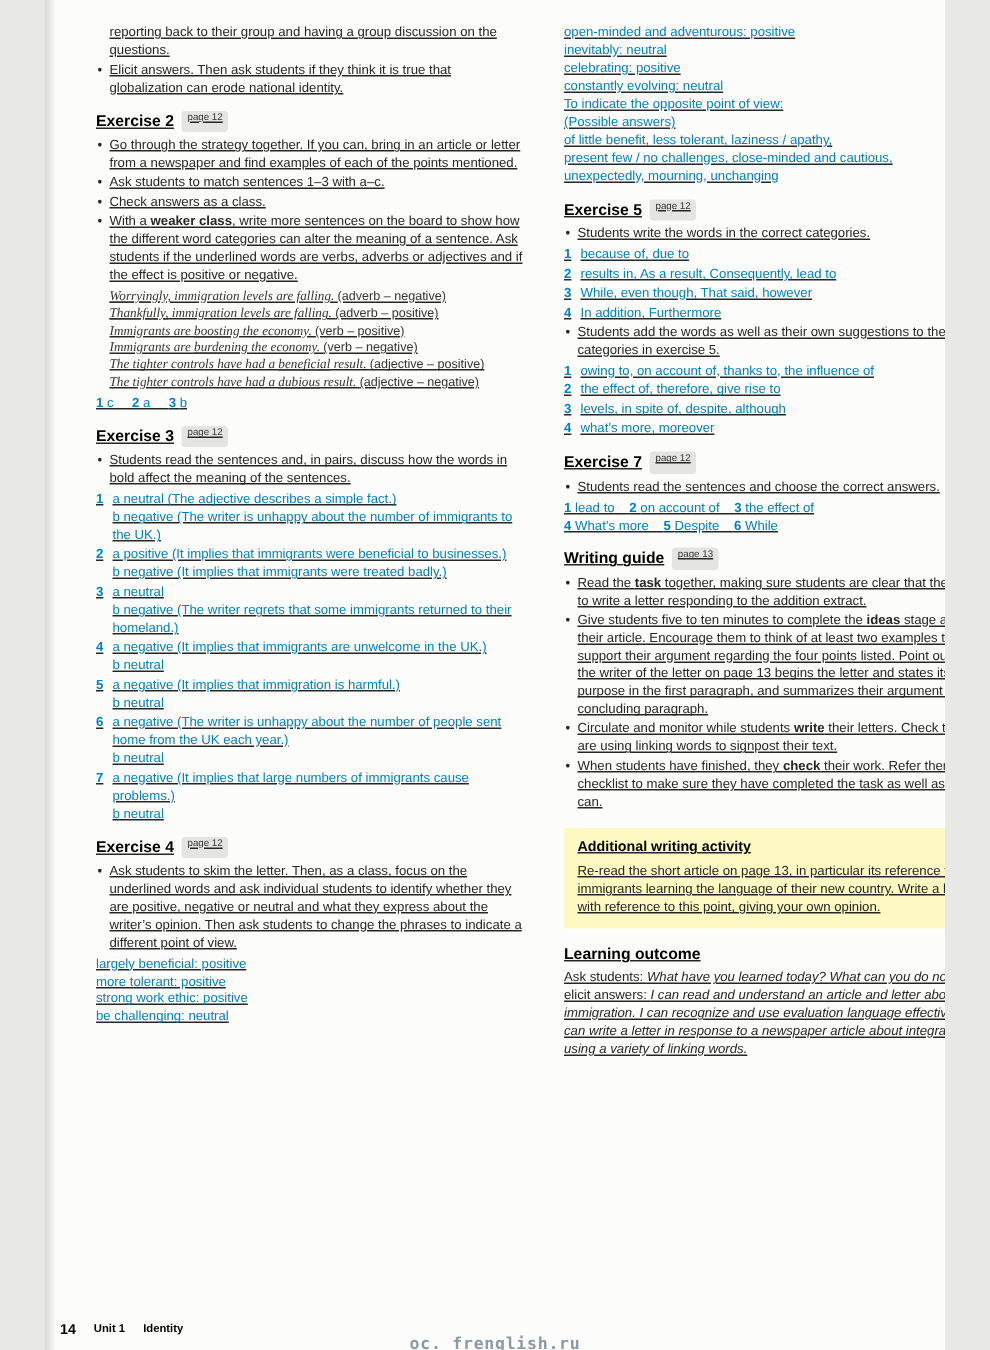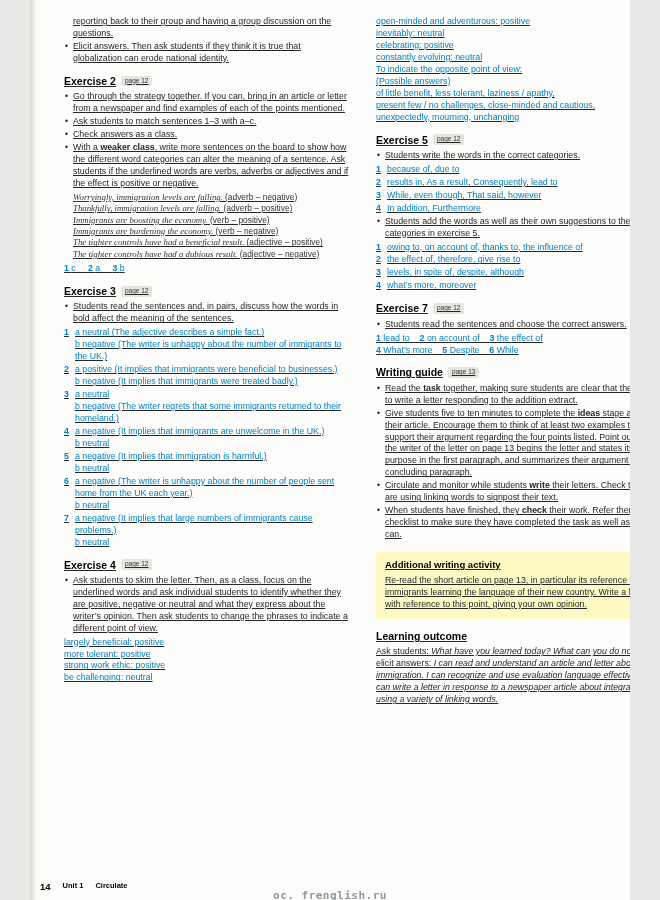--- a/index.html
+++ b/index.html
@@ -10,21 +10,21 @@
   }
   .sheet::before{content:"";position:absolute;left:0;top:0;bottom:0;width:7px;
     background:linear-gradient(90deg,#d9d9d5,rgba(255,255,255,0));pointer-events:none;}
   .cols{display:flex;padding:16px 28px 0 34px;gap:26px;align-items:flex-start;}
   .col{width:286px;flex:0 0 286px;}
   p{margin:0;}
   .cont{padding-left:9px;margin-bottom:1px;}
   ul.bullets{list-style:none;margin:0 0 2px;padding:0;}
   ul.bullets li{position:relative;padding-left:9px;margin-bottom:1px;}
   ul.bullets li::before{content:"\2022";position:absolute;left:1px;top:0;}
-  .ex-head{display:flex;align-items:center;gap:5px;margin:9px 0 3px;}
+  .ex-head{display:flex;gap:5px;margin:9px 0 3px;}
   .ex-title{font-weight:bold;font-size:10.5px;color:#000;}
   .badge{font-size:6.5px;background:#e4e5e1;color:#333;border-radius:2.5px;
     padding:2px 4px;line-height:1;white-space:nowrap;}
   .examples{padding-left:9px;font-family:"Liberation Serif",serif;font-style:italic;
     line-height:1.3;margin:1px 0 3px;color:#333;}
   .examples .rt-r{font-style:normal;font-family:"Liberation Sans",sans-serif;font-size:8.4px;}
   .rt-b{font-weight:bold;}
   .rt-i{font-style:italic;}
   .rt-u{text-decoration:underline;}
   .rt-r{font-style:normal;}
@@ -242,16 +242,16 @@
       </div>
 
       <div class="sec-title">Learning outcome</div>
       <p><span>Ask students: </span><span class="rt-i">What have you learned today? What can you do now?</span><span> and elicit answers: </span><span class="rt-i">I can read and understand an article and letter about immigration. I can recognize and use evaluation language effectively. I can write a letter in response to a newspaper article about integration using a variety of linking words.</span></p>
     </div>
   </div>
 
   <div class="footer">
     <span class="pnum">14</span>
     <span class="unit">Unit 1</span>
-    <span class="unit">Circulate</span>
+    <span class="unit">Identity</span>
   </div>
   <div class="watermark">oc. frenglish.ru</div>
 </div>
 
 </body></html>

